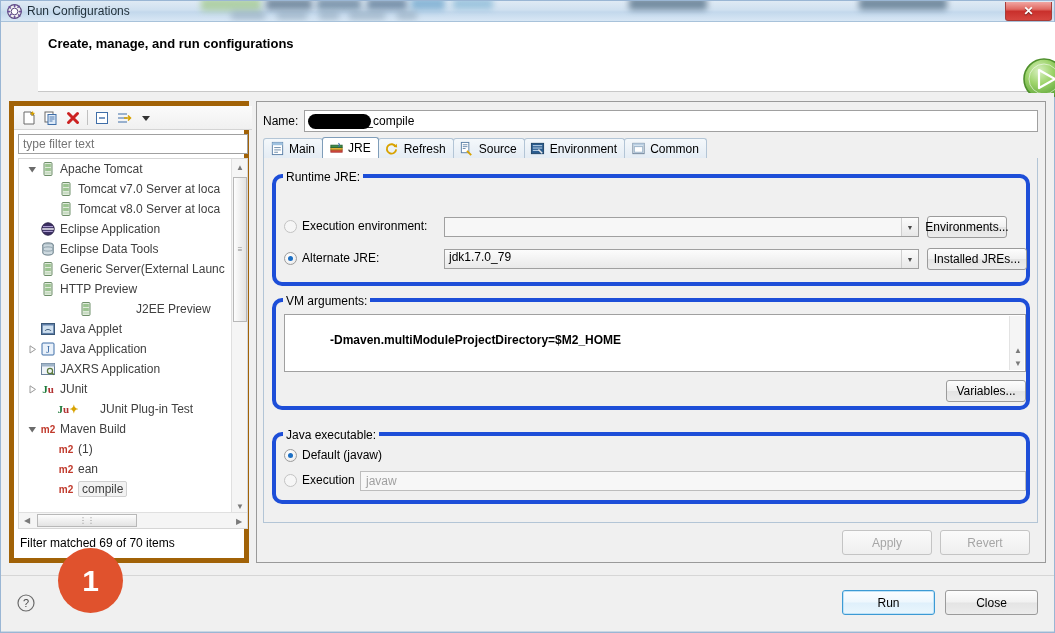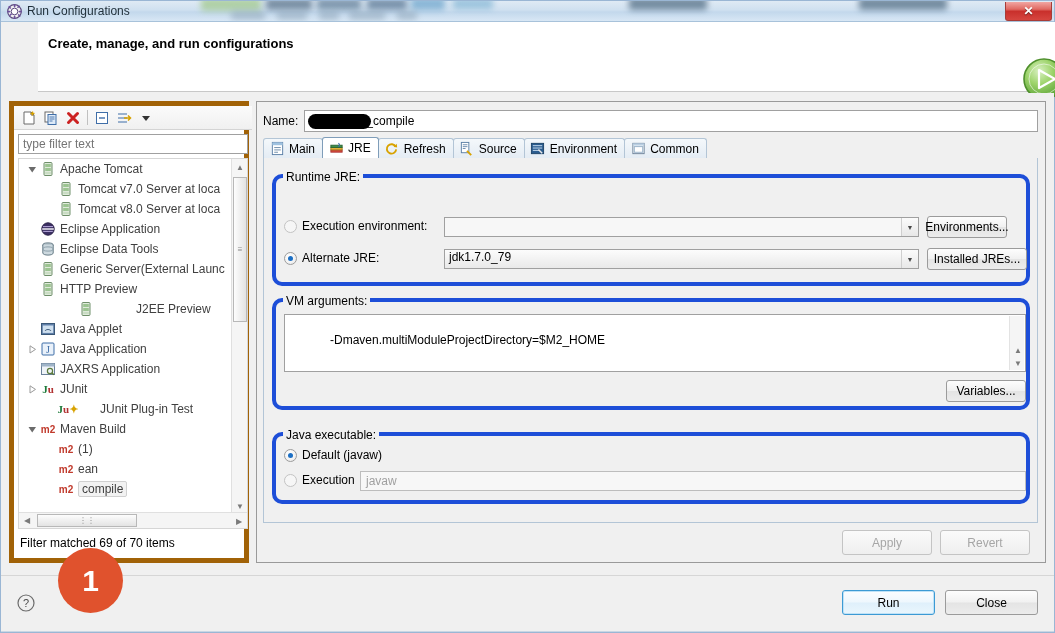--- a/index.html
+++ b/index.html
@@ -846,21 +846,21 @@
             <span class="combo-arrow">▼</span>
           </div>
           <div class="btn" style="left:651px;top:70px;width:100px;height:22px;">
             <span>Installed JREs...</span>
           </div>
         </div>
 
         <div class="group" style="left:8px;top:140px;width:758px;height:112px;">
           <span class="group-title">VM arguments:</span>
 
-          <div id="vm-textarea" style="left:8px;top:12px;width:742px;height:58px;">
+          <div id="vm-textarea" style="left:8px;top:12px;width:742px;height:58px;font-weight:bold;">
             <span>-Dmaven.multiModuleProjectDirectory=$M2_HOME</span>
             <div id="vm-vscroll">
               <div class="sb-arrow" style="height:13px;">▲</div>
               <div class="sb-arrow" style="position:absolute;bottom:0;left:0;height:13px;">▼</div>
             </div>
           </div>
 
           <div class="btn" style="left:670px;top:78px;width:80px;height:22px;">
             <span>Variables...</span>
           </div>

